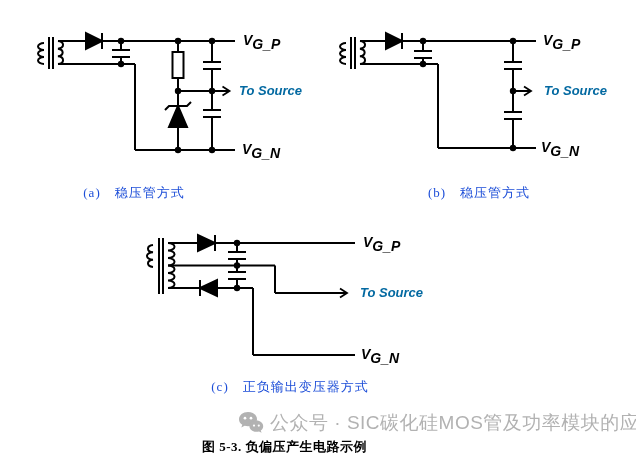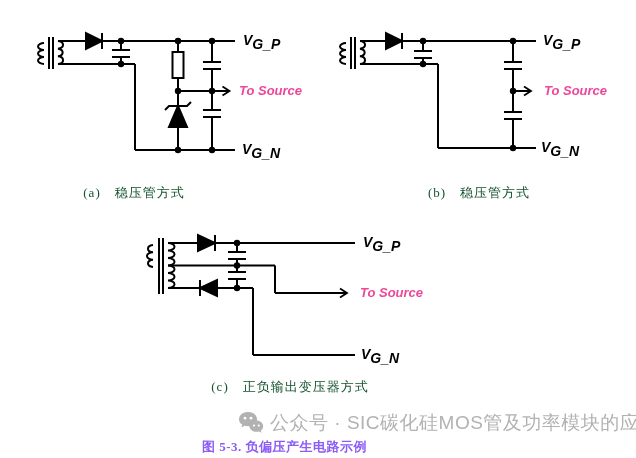--- a/index.html
+++ b/index.html
@@ -2,24 +2,24 @@
 <html><head>
 <meta charset="utf-8">
 <style>
   html,body{margin:0;padding:0;}
   body{width:636px;height:458px;background:#fff;position:relative;overflow:hidden;
        font-family:"Liberation Sans",sans-serif;}
   #canvas{position:absolute;left:0;top:0;width:636px;height:458px;}
   .abs{position:absolute;white-space:nowrap;}
   .vlabel{font:italic bold 14px "Liberation Sans",sans-serif;color:#000;line-height:14px;}
   .vlabel .sub{font-size:14px;font-style:italic;font-weight:bold;vertical-align:-4px;letter-spacing:0px;}
-  .tosource{font:italic bold 13px "Liberation Sans",sans-serif;color:#ec4899;line-height:15px;}
-  .subcap{font:13px "Liberation Serif","DejaVu Serif",serif;color:#14532d;transform:translateX(-50%);
+  .tosource{font:italic bold 13px "Liberation Sans",sans-serif;color:#0369a1;line-height:15px;}
+  .subcap{font:13px "Liberation Serif","DejaVu Serif",serif;color:#1d4ed8;transform:translateX(-50%);
           letter-spacing:1px;line-height:14px;}
-  .figcap{font:bold 13px "Liberation Serif","DejaVu Serif",serif;color:#8b5cf6;line-height:14px;
+  .figcap{font:bold 13px "Liberation Serif","DejaVu Serif",serif;color:#000000;line-height:14px;
           letter-spacing:0.5px;z-index:3;text-align:center;}
   .watermark{display:flex;align-items:center;gap:6px;z-index:2;}
   .watermark .wm-text{font:19px "Liberation Sans",sans-serif;letter-spacing:0.5px;line-height:22px;}
   svg{display:block;}
 </style>
 </head>
 <body>
 
 <svg id="canvas" viewBox="0 0 636 458" xmlns="http://www.w3.org/2000/svg">
   <g stroke="#000" stroke-width="2" fill="none">

